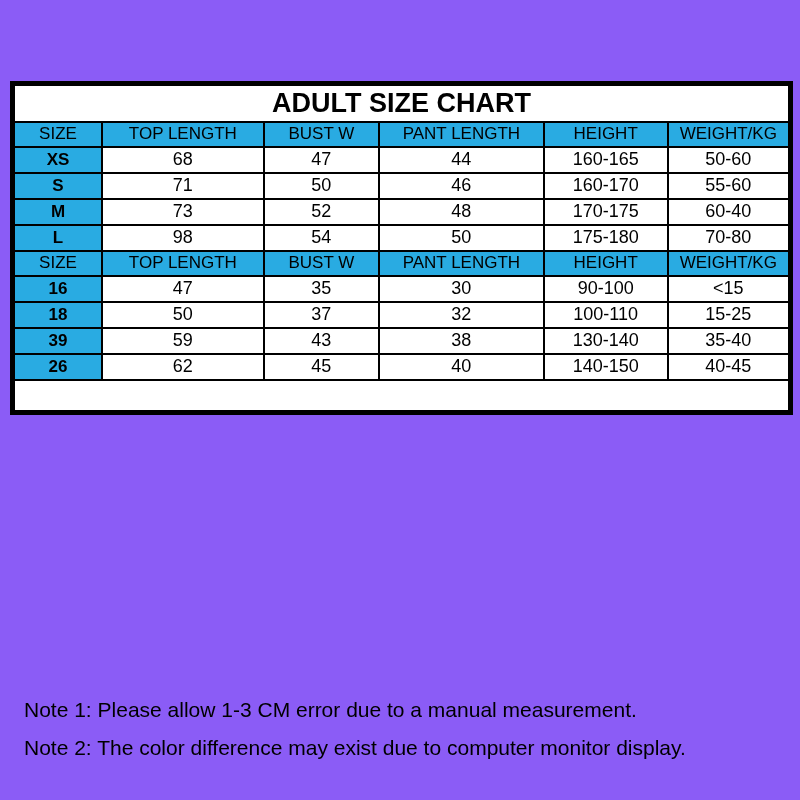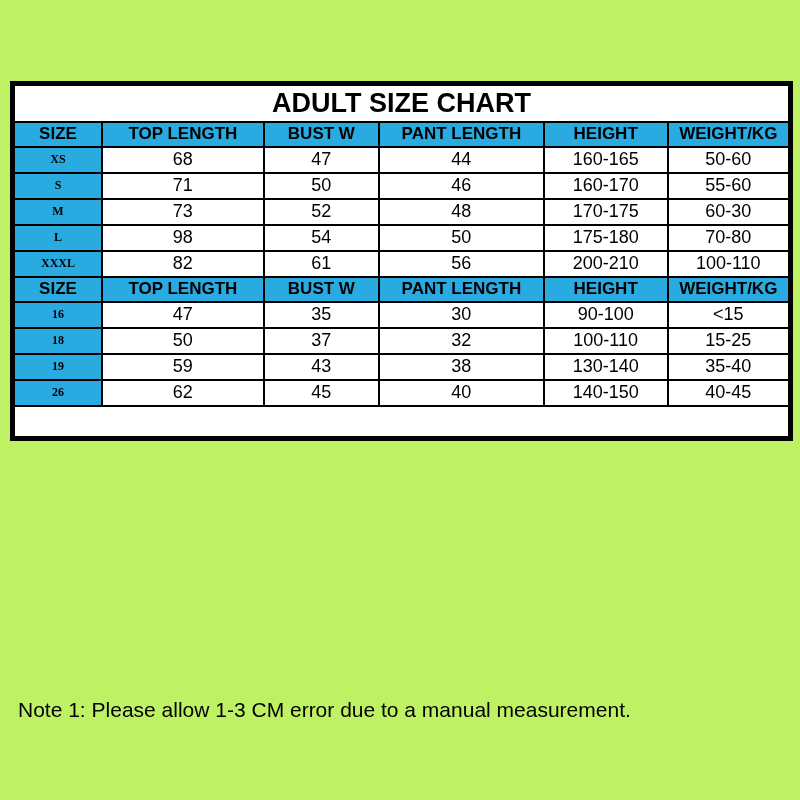--- a/index.html
+++ b/index.html
@@ -6,21 +6,21 @@
   html, body {
     margin: 0; padding: 0;
     width: 800px; height: 800px;
     background: #ffffff;
     font-family: "Liberation Sans", sans-serif;
     color: #000;
   }
   .canvas {
     position: relative;
     width: 800px; height: 800px;
-    background: #bef264;
+    background: #8b5cf6;
     overflow: hidden;
   }
   table.size-table {
     position: absolute;
     left: 10px; top: 81px;
     width: 783px;
     border-collapse: collapse;
     table-layout: fixed;
     border: 5px solid #000;
   }
@@ -45,46 +45,45 @@
     top: 50%;
     transform: translateY(-50%);
     font-size: 14px;
     font-weight: bold;
     margin-top: 24px;
   }
   tr.header-row td {
     height: 25px;
     background: #29ABE2;
     font-size: 17px;
-    font-weight: bold;
+    font-weight: normal;
   }
   tr.data-row td {
     height: 26px;
     background: #ffffff;
     font-size: 18px;
     font-weight: normal;
   }
   tr.data-row td.size-cell {
     background: #29ABE2;
-    font-size: 12px;
+    font-size: 17px;
     font-weight: bold;
-    font-family: Liberation Serif, serif;
   }
   tr.empty-row td {
     height: 33px;
     background: #ffffff;
   }
   .notes {
     position: absolute;
     left: 10px;
     top: 697px;
     width: 780px;
   }
   .note-line {
-    margin: 0 0 12px 8px;
+    margin: 0 0 12px 14px;
     font-size: 21px;
     font-weight: normal;
     line-height: 26px;
   }
 </style>
 </head>
 <body>
 
 <div class="canvas">
 
@@ -128,37 +127,29 @@
       <td>46</td>
       <td>160-170</td>
       <td>55-60</td>
     </tr>
     <tr class="data-row">
       <td class="size-cell">M</td>
       <td>73</td>
       <td>52</td>
       <td>48</td>
       <td>170-175</td>
-      <td>60-30</td>
+      <td>60-40</td>
     </tr>
     <tr class="data-row">
       <td class="size-cell">L</td>
       <td>98</td>
       <td>54</td>
       <td>50</td>
       <td>175-180</td>
       <td>70-80</td>
-    </tr>
-    <tr class="data-row">
-      <td class="size-cell">XXXL</td>
-      <td>82</td>
-      <td>61</td>
-      <td>56</td>
-      <td>200-210</td>
-      <td>100-110</td>
     </tr>
 
     <tr class="header-row">
       <td>SIZE</td>
       <td>TOP LENGTH</td>
       <td>BUST W</td>
       <td>PANT LENGTH</td>
       <td>HEIGHT</td>
       <td>WEIGHT/KG</td>
     </tr>
@@ -172,21 +163,21 @@
     </tr>
     <tr class="data-row">
       <td class="size-cell">18</td>
       <td>50</td>
       <td>37</td>
       <td>32</td>
       <td>100-110</td>
       <td>15-25</td>
     </tr>
     <tr class="data-row">
-      <td class="size-cell">19</td>
+      <td class="size-cell">39</td>
       <td>59</td>
       <td>43</td>
       <td>38</td>
       <td>130-140</td>
       <td>35-40</td>
     </tr>
     <tr class="data-row">
       <td class="size-cell">26</td>
       <td>62</td>
       <td>45</td>
@@ -196,15 +187,16 @@
     </tr>
 
     <tr class="empty-row">
       <td colspan="6"></td>
     </tr>
   </tbody>
     </table>
 
   <div class="notes">
     <p class="note-line">Note 1: Please allow 1-3 CM error due to a manual measurement.</p>
+    <p class="note-line">Note 2: The color difference may exist due to computer monitor display.</p>
   </div>
 
 </div>
 
 </body></html>

